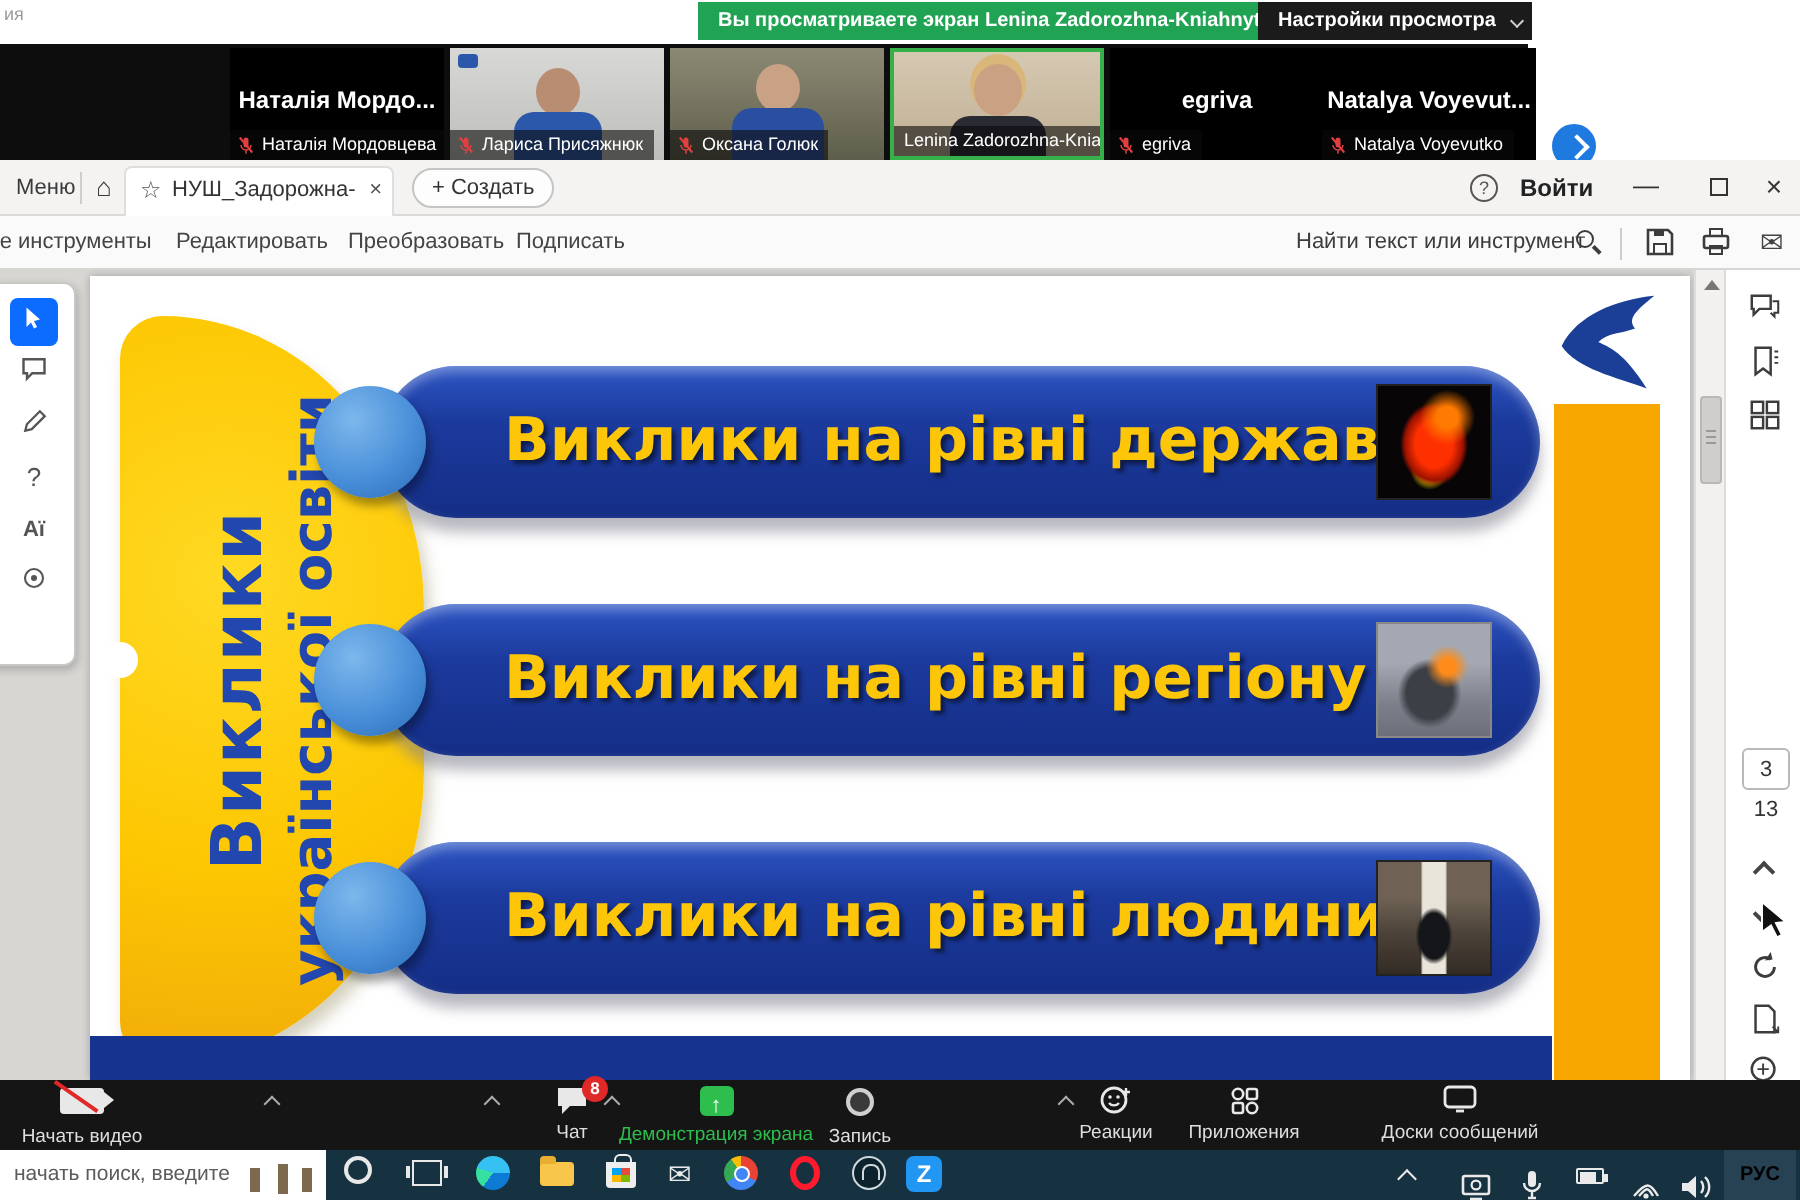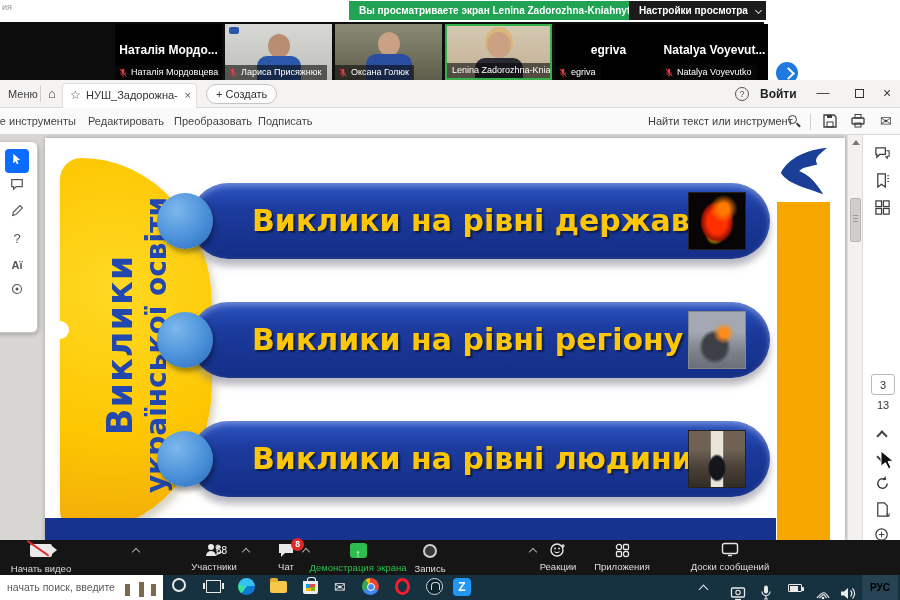--- a/index.html
+++ b/index.html
@@ -427,32 +427,20 @@
     <div class="zitem" style="left:-14px; width:110px">
       <div class="zico">
           <div class="cam">
             <i class="slash"></i>
           </div>
         </div>
       <span class="zlabel">Начать видео</span>
     </div>
     <i class="zchev" style="left:133px"></i>
 
-    <div class="zitem" style="left:178px; width:72px">
-      <div class="zico" style="width:40px; margin:0 auto; position:relative;">
-        <svg width="18" height="16" viewBox="0 0 18 16">
-            <circle cx="6" cy="5" r="3" fill="#e8e8e8"></circle>
-            <path d="M1 14a5 5 0 0 1 10 0z" fill="#e8e8e8"></path>
-            <circle cx="13" cy="5" r="2.5" fill="#bdbdbd"></circle>
-            <path d="M10.5 14a4.5 4.5 0 0 1 7 -3.8" fill="#bdbdbd"></path>
-          </svg>
-        <span class="count">68</span>
-      </div>
-      <span class="zlabel">Участники</span>
-    </div>
     <i class="zchev" style="left:243px"></i>
 
     <div class="zitem" style="left:258px; width:56px">
       <div class="zico" style="width:20px; margin:0 auto; position:relative;">
         <svg width="18" height="16" viewBox="0 0 18 16">
             <path d="M2 2h14v9H8l-4 4v-4H2z" fill="#e8e8e8"></path>
           </svg>
         <span class="badge">8</span>
       </div>
       <span class="zlabel">Чат</span>

